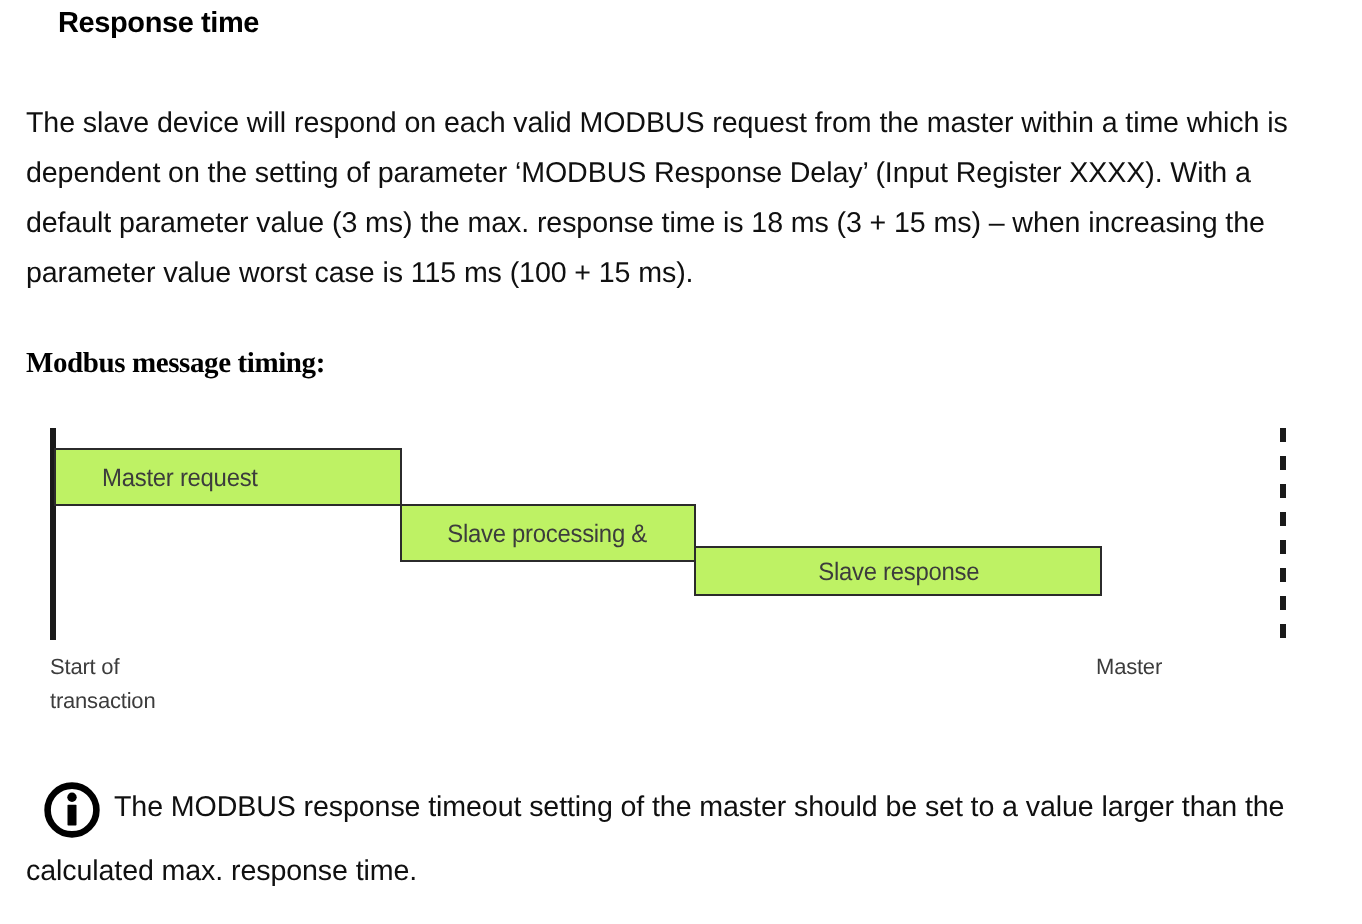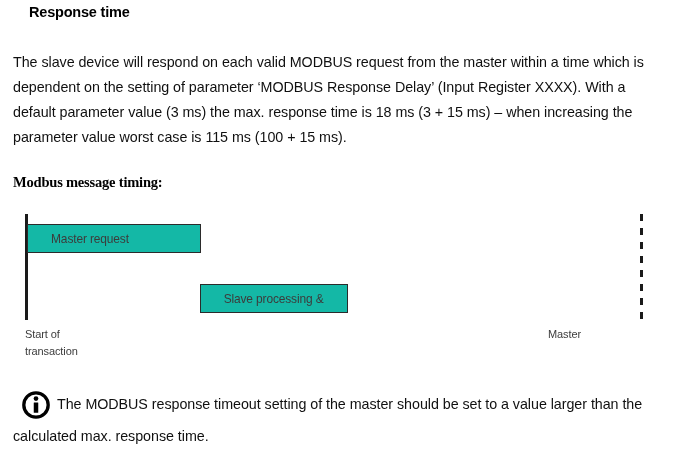--- a/index.html
+++ b/index.html
@@ -68,21 +68,21 @@
       #1a1a1a 0px,
       #1a1a1a 7px,
       #ffffff 7px,
       #ffffff 14px
     );
   }
   .msg-box {
     position: absolute;
     box-sizing: border-box;
     border: 1.6px solid #2b2b2b;
-    background: #14b8a6;
+    background: #bef264;
     display: flex;
     align-items: center;
     justify-content: center;
   }
   .msg-box span {
     font-size: 12.6px;
     color: #3c3c3c;
     letter-spacing: -0.15px;
     white-space: nowrap;
     transform: scaleX(0.95);
@@ -92,21 +92,20 @@
     top: 24px;
     width: 174px;
     height: 29px;
   }
   #box-master-request span { margin-right: 48px; }
   #box-slave-processing {
     left: 200px;
     top: 52px;
     width: 148px;
     height: 29px;
-    margin-top: 32px;
   }
   #box-slave-response {
     left: 347px;
     top: 73px;
     width: 204px;
     height: 25px;
   }
   .diagram-label {
     position: absolute;
     font-size: 11px;
@@ -162,20 +161,23 @@
   <div class="dashed-line"></div>
 
   <div class="msg-box" id="box-master-request">
     <span>Master request</span>
   </div>
 
   <div class="msg-box" id="box-slave-processing">
     <span>Slave processing &amp;</span>
   </div>
 
+  <div class="msg-box" id="box-slave-response">
+    <span>Slave response</span>
+  </div>
 
   <div class="diagram-label" id="label-start-of-transaction">
     <div>Start of</div>
     <div>transaction</div>
   </div>
 
   <div class="diagram-label" id="label-master">Master</div>
 </div>
 
 <div id="note-block">

